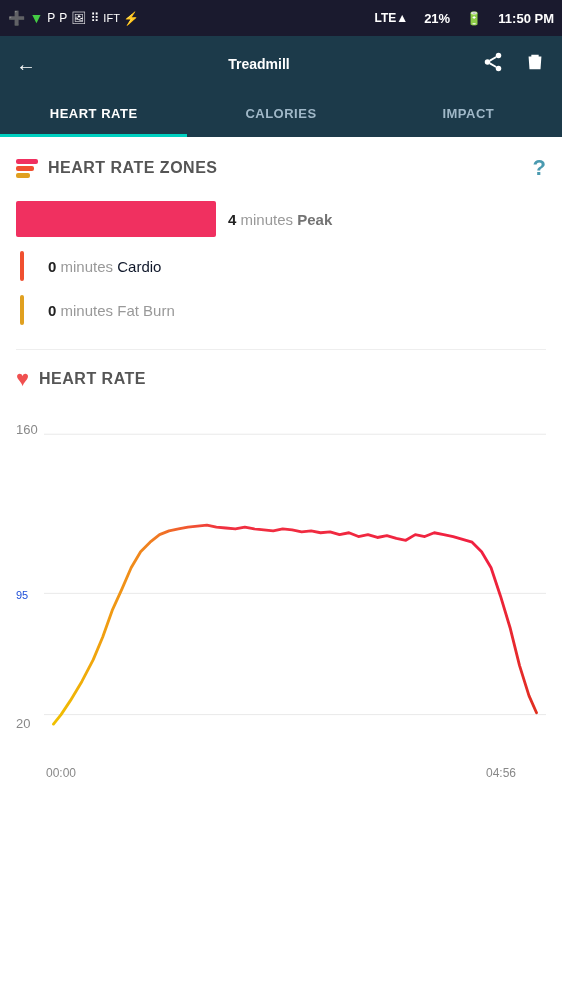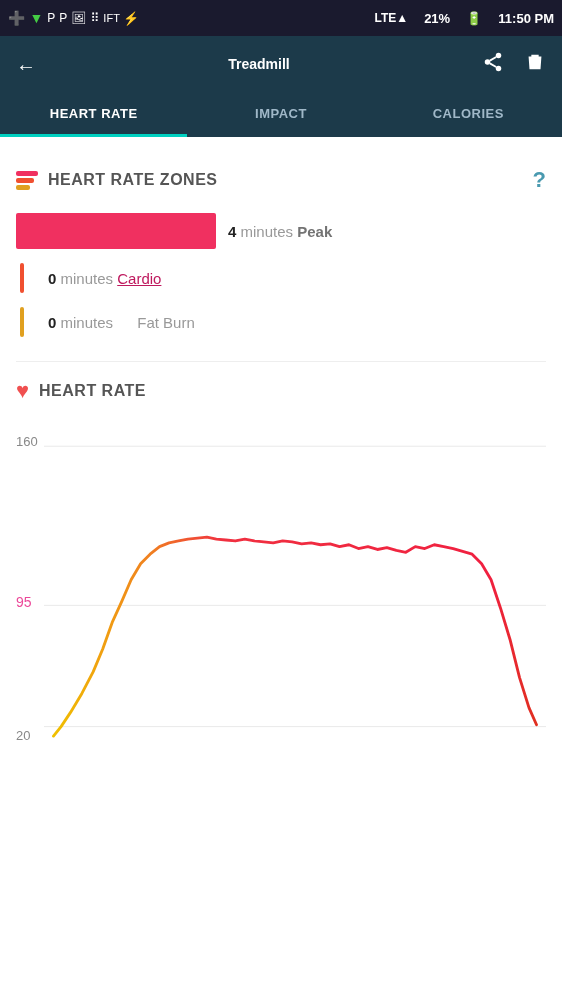--- a/index.html
+++ b/index.html
@@ -78,21 +78,20 @@
       background: #fff;
       padding: 0;
     }
 
     
     .section-header {
       display: flex;
       align-items: center;
       justify-content: space-between;
       padding: 18px 16px 10px 16px;
-      margin-top: 12px;
     }
     .section-header-left {
       display: flex;
       align-items: center;
       gap: 10px;
     }
     .section-title {
       font-size: 16px;
       font-weight: bold;
       color: #555;
@@ -249,24 +248,24 @@
       </svg>
     </span>
   </div>
 </div>
 
 <div class="tab-bar">
   <div class="tab active">
     <span>HEART RATE</span>
   </div>
   <div class="tab">
+    <span>CALORIES</span>
+  </div>
+  <div class="tab">
     <span>IMPACT</span>
-  </div>
-  <div class="tab">
-    <span>CALORIES</span>
   </div>
 </div>
 
 <div class="content">
 
   <div class="section-header">
     <div class="section-header-left">
       <div class="zone-icon">
         <div class="zone-bar-icon" style="width:22px; background:#f03060;"></div>
         <div class="zone-bar-icon" style="width:18px; background:#f05030;"></div>
@@ -286,46 +285,46 @@
         <span class="zone-name">minutes </span>
         <span style="color:#737373; font-weight:bold;">Peak</span>
       </span>
     </div>
 
     <div class="zone-item-small">
       <div class="zone-left-border cardio"></div>
       <span class="zone-text">
         <span class="zone-minutes">0 </span>
         <span class="zone-name">minutes </span>
-        <span style="color:#be185d;text-decoration:underline;">Cardio</span>
+        <span style="color:#0f172a;">Cardio</span>
       </span>
     </div>
 
     <div class="zone-item-small">
       <div class="zone-left-border fatburn"></div>
       <span class="zone-text">
         <span class="zone-minutes">0 </span>
         <span class="zone-name">minutes </span>
-        <span style="color:#999;margin-left:20px;">Fat Burn</span>
+        <span style="color:#999;">Fat Burn</span>
       </span>
     </div>
   </div>
 
   <div class="divider"></div>
 
   <div class="heart-section-header">
     <span class="heart-icon">♥</span>
     <span class="heart-section-title">HEART RATE</span>
   </div>
 
   <div class="chart-container">
     <div class="chart-area">
       
       <div style="position:absolute; left:0; top:20px; font-size:13px; color:#888;">160</div>
-      <div style="position:absolute; left:0; top:180px; font-size:14px; color:#ec4899;">95</div>
+      <div style="position:absolute; left:0; top:187px; font-size:11px; color:#1d4ed8;">95</div>
       <div style="position:absolute; left:0; top:314px; font-size:13px; color:#888;">20</div>
 
       
       <svg class="chart-svg" viewBox="0 0 530 360" xmlns="http://www.w3.org/2000/svg" style="margin-left: 28px; width: calc(100% - 28px);">
 
         <line x1="0" y1="24" x2="530" y2="24" stroke="#e8e8e8" stroke-width="1"></line>
         <line x1="0" y1="192" x2="530" y2="192" stroke="#e8e8e8" stroke-width="1"></line>
         <line x1="0" y1="320" x2="530" y2="320" stroke="#e8e8e8" stroke-width="1"></line>
 
         <defs>
@@ -393,15 +392,19 @@
             472,165
             482,195
             492,228
             502,268
             512,300
             520,318
           "></polyline>
       </svg>
     </div>
 
+    <div class="x-labels">
+      <span>00:00</span>
+      <span>04:56</span>
+    </div>
   </div>
 
 </div>
 
 </body></html>

